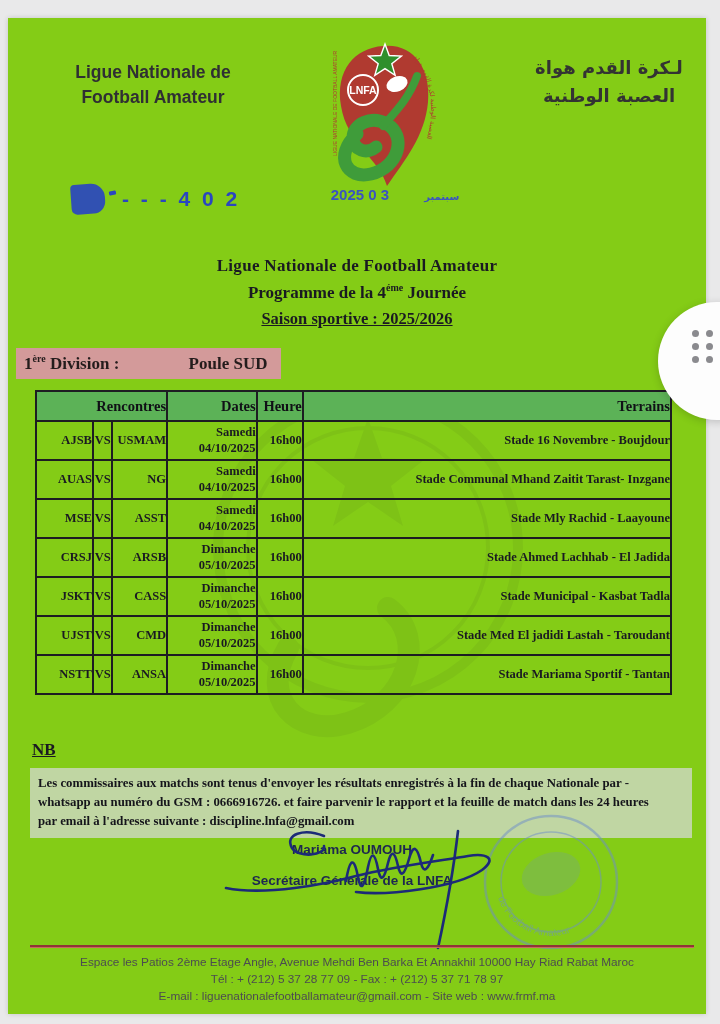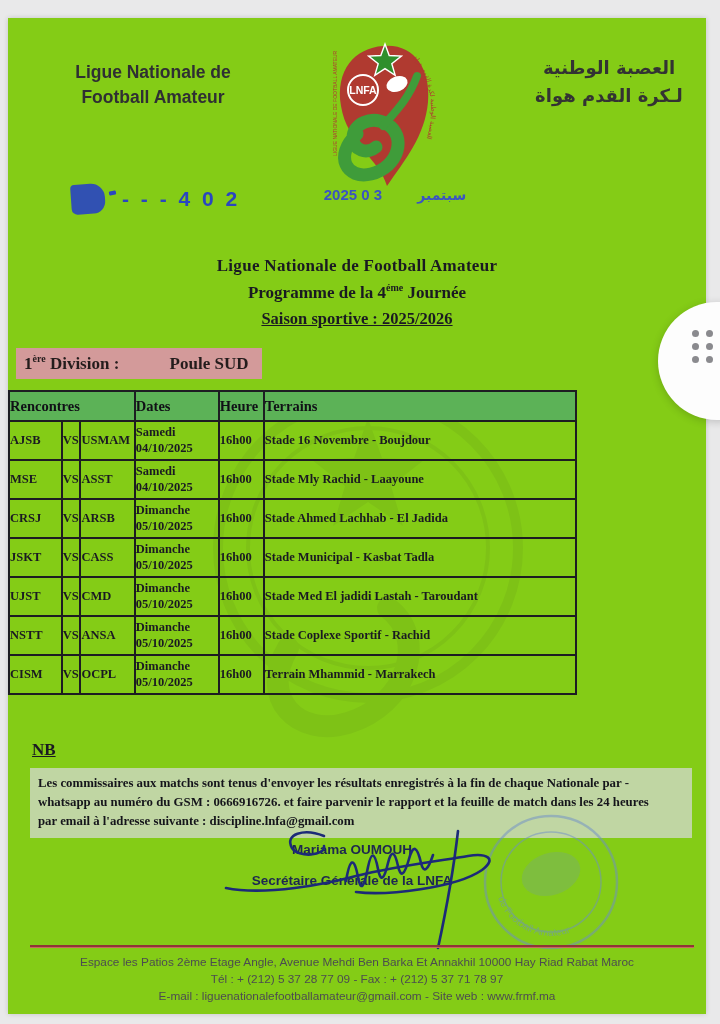--- a/index.html
+++ b/index.html
@@ -19,48 +19,48 @@
     background:#84cc16;box-shadow:0 0 5px rgba(0,0,0,.16);
   }
   
   .org-fr{position:absolute;left:40px;top:42px;width:210px;text-align:center;
     font-family:"Liberation Sans",sans-serif;font-weight:600;font-size:17.5px;color:#2f2f33;line-height:1.45;}
   .org-ar{position:absolute;left:512px;top:36px;width:178px;text-align:center;direction:rtl;
     font-family:"DejaVu Sans",sans-serif;font-weight:bold;font-size:18px;color:#333;line-height:1.55;}
   .logo{position:absolute;left:305px;top:20px;width:145px;height:152px;}
   .date-stamp{position:absolute;left:312px;top:168px;width:150px;text-align:center;
     font-family:"Liberation Sans",sans-serif;font-weight:bold;font-size:15px;color:#3a53c2;letter-spacing:1px;}
-  .date-stamp .ar{font-family:"DejaVu Sans",sans-serif;font-size:14px;margin-left:31px;}
+  .date-stamp .ar{font-family:"DejaVu Sans",sans-serif;font-size:10px;margin-left:31px;}
   .ref-stamp{position:absolute;left:34px;top:162px;height:38px;display:flex;align-items:center;color:#2a46c0;padding-left:29px;}
   .ref-blob{width:34px;height:30px;background:#2a46c0;border-radius:4px 14px 12px 6px;transform:rotate(-4deg);opacity:.92;}
   .ref-tick{width:7px;height:4px;background:#2a46c0;margin-left:4px;border-radius:1px;transform:translateY(-6px) rotate(-12deg);}
   .ref-num{font-family:"Liberation Sans",sans-serif;font-weight:bold;font-size:21px;letter-spacing:3px;margin-left:6px;}
   
   .title-block{position:absolute;left:0;top:238px;width:100%;text-align:center;font-weight:bold;}
   .title-block .t1{font-size:17px;letter-spacing:.3px;}
   .title-block .t2{font-size:17px;margin-top:6px;}
   .title-block .t2 sup{font-size:10px;margin-top:24px;}
   .title-block .t3{font-size:16.5px;margin-top:6px;text-decoration:underline;}
   
   .division{position:absolute;left:8px;top:330px;background:var(--division-pink);
     padding:5px 14px 5px 8px;font-weight:bold;font-size:17px;color:#241c1c;white-space:nowrap;}
   .division sup{font-size:10px;}
-  .division .poule{margin-left:46px;}
+  .division .poule{margin-left:65px;}
   
   .page-pill{position:absolute;left:574px;top:320px;width:80px;height:53px;border-radius:27px;
     background:#fcfcfc;box-shadow:0 2px 8px rgba(0,0,0,.18);display:flex;align-items:center;justify-content:center;
     font-family:"Liberation Sans",sans-serif;font-size:24px;color:#3e3e40;z-index:5;}
   .dots-btn{position:absolute;left:658px;top:302px;width:118px;height:118px;border-radius:50%;
     background:#fdfdfd;box-shadow:0 2px 8px rgba(0,0,0,.18);z-index:5;}
   .dots-grid{position:absolute;left:34px;top:28px;display:grid;grid-template-columns:7px 7px;
     grid-template-rows:7px 7px 7px;gap:6px 7px;}
   .dots-grid i{background:#8a8a8e;border-radius:50%;display:block;}
   
-  table.sched{position:absolute;left:0;top:372px;width:569px;border-collapse:collapse;
-    font-weight:bold;text-align:left;}
+  table.sched{position:absolute;left:27px;top:372px;width:637px;border-collapse:collapse;
+    font-weight:bold;text-align:right;}
   table.sched th,table.sched td{border:2px solid #1d1d22;}
   table.sched th{background:var(--table-header-green);font-size:14.5px;height:30px;color:#101016;}
   table.sched td{font-size:12.5px;height:39px;background:transparent;}
   td.c-vs{font-size:9.5px;font-family:Liberation Serif, serif;}
   td.c-date{font-size:12px;line-height:1.25;}
   td.c-venue{font-size:13.5px;}
   
   .nb{position:absolute;left:24px;top:722px;font-weight:bold;font-size:17px;text-decoration:underline;}
   .note{position:absolute;left:22px;top:750px;width:662px;background:var(--note-green);
     padding:6px 8px;font-weight:bold;font-size:12.8px;line-height:1.5;color:#15151b;}
@@ -112,22 +112,22 @@
       <circle cx="50" cy="52" r="15" fill="none" stroke="#fff" stroke-width="2"></circle>
       <text x="50" y="56" text-anchor="middle" font-family="Liberation Sans,sans-serif" font-weight="bold" font-size="10.5" fill="#fff">LNFA</text>
 
       <ellipse cx="84" cy="46" rx="11" ry="7.5" fill="#fff" transform="rotate(-22 84 46)"></ellipse>
 
       <path d="M44 96 C20 118 34 142 58 136 C86 129 94 98 74 86 C58 77 40 86 40 100 C40 112 54 117 63 109" fill="none" stroke="#3f9c3a" stroke-width="13" stroke-linecap="round"></path>
       <path d="M70 88 C84 72 96 60 104 38" fill="none" stroke="#3f9c3a" stroke-width="8" stroke-linecap="round"></path>
     </svg>
 
     <div class="org-ar">
+      <div>لـكرة القدم هواة</div>
       <div>العصبة الوطنية</div>
-      <div>لـكرة القدم هواة</div>
     </div>
 
     <div class="ref-stamp">
       <span class="ref-blob"></span>
       <span class="ref-tick"></span>
       <span class="ref-num">- - - 4 0 2</span>
     </div>
 
     <div class="date-stamp">
       <span>2025</span>
@@ -169,28 +169,39 @@
         <td class="c-vs">VS</td>
         <td class="c-away">USMAM</td>
         <td class="c-date">
               <div>Samedi</div>
               <div>04/10/2025</div>
             </td>
         <td class="c-time">16h00</td>
         <td class="c-venue">Stade 16 Novembre - Boujdour</td>
       </tr>
           <tr>
-        <td class="c-home">MSE</td>
-        <td class="c-vs">VS</td>
-        <td class="c-away">ASST</td>
+        <td class="c-home">AUAS</td>
+        <td class="c-vs">VS</td>
+        <td class="c-away">NG</td>
         <td class="c-date">
               <div>Samedi</div>
               <div>04/10/2025</div>
             </td>
         <td class="c-time">16h00</td>
+        <td class="c-venue">Stade Communal Mhand Zaitit Tarast- Inzgane</td>
+      </tr>
+          <tr>
+        <td class="c-home">MSE</td>
+        <td class="c-vs">VS</td>
+        <td class="c-away">ASST</td>
+        <td class="c-date">
+              <div>Samedi</div>
+              <div>04/10/2025</div>
+            </td>
+        <td class="c-time">16h00</td>
         <td class="c-venue">Stade Mly Rachid - Laayoune</td>
       </tr>
           <tr>
         <td class="c-home">CRSJ</td>
         <td class="c-vs">VS</td>
         <td class="c-away">ARSB</td>
         <td class="c-date">
               <div>Dimanche</div>
               <div>05/10/2025</div>
             </td>
@@ -221,32 +232,21 @@
       </tr>
           <tr>
         <td class="c-home">NSTT</td>
         <td class="c-vs">VS</td>
         <td class="c-away">ANSA</td>
         <td class="c-date">
               <div>Dimanche</div>
               <div>05/10/2025</div>
             </td>
         <td class="c-time">16h00</td>
-        <td class="c-venue">Stade Coplexe Sportif - Rachid</td>
-      </tr>
-          <tr>
-        <td class="c-home">CISM</td>
-        <td class="c-vs">VS</td>
-        <td class="c-away">OCPL</td>
-        <td class="c-date">
-              <div>Dimanche</div>
-              <div>05/10/2025</div>
-            </td>
-        <td class="c-time">16h00</td>
-        <td class="c-venue">Terrain Mhammid - Marrakech</td>
+        <td class="c-venue">Stade Mariama Sportif - Tantan</td>
       </tr>
         </tbody>
     </table>
 
     <div class="nb">NB</div>
     <div class="note">
       <div>Les commissaires aux matchs sont tenus d'envoyer les résultats enregistrés à la fin de chaque  Nationale par -</div>
       <div>whatsapp au numéro du GSM : 0666916726. et faire parvenir  le rapport et la feuille de match dans les 24 heures</div>
       <div>par email  à l'adresse suivante : discipline.lnfa@gmail.com</div>
     </div>

